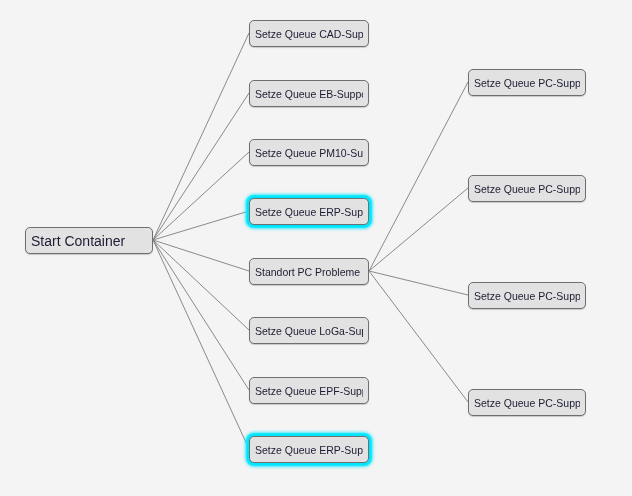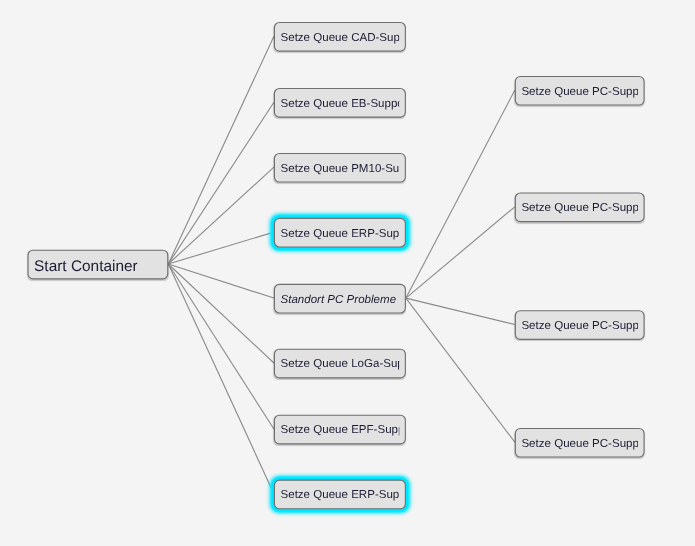--- a/index.html
+++ b/index.html
@@ -95,21 +95,21 @@
       </div>
       <div class="node small" style="left: 249px; top: 80px; width: 120px; height: 27px;">
         <span class="label">Setze Queue EB-Support</span>
       </div>
       <div class="node small" style="left: 249px; top: 139px; width: 120px; height: 27px;">
         <span class="label">Setze Queue PM10-Support</span>
       </div>
       <div class="node small selected" style="left: 249px; top: 198px; width: 120px; height: 27px;">
         <span class="label">Setze Queue ERP-Support</span>
       </div>
-      <div class="node small" style="left: 249px; top: 258px; width: 120px; height: 27px; font-style: italic;">
+      <div class="node small" style="left: 249px; top: 258px; width: 120px; height: 27px;">
         <span class="label">Standort PC Probleme</span>
       </div>
       <div class="node small" style="left: 249px; top: 317px; width: 120px; height: 27px;">
         <span class="label">Setze Queue LoGa-Support</span>
       </div>
       <div class="node small" style="left: 249px; top: 377px; width: 120px; height: 27px;">
         <span class="label">Setze Queue EPF-Support</span>
       </div>
       <div class="node small selected" style="left: 249px; top: 436px; width: 120px; height: 27px;">
         <span class="label">Setze Queue ERP-Support</span>

